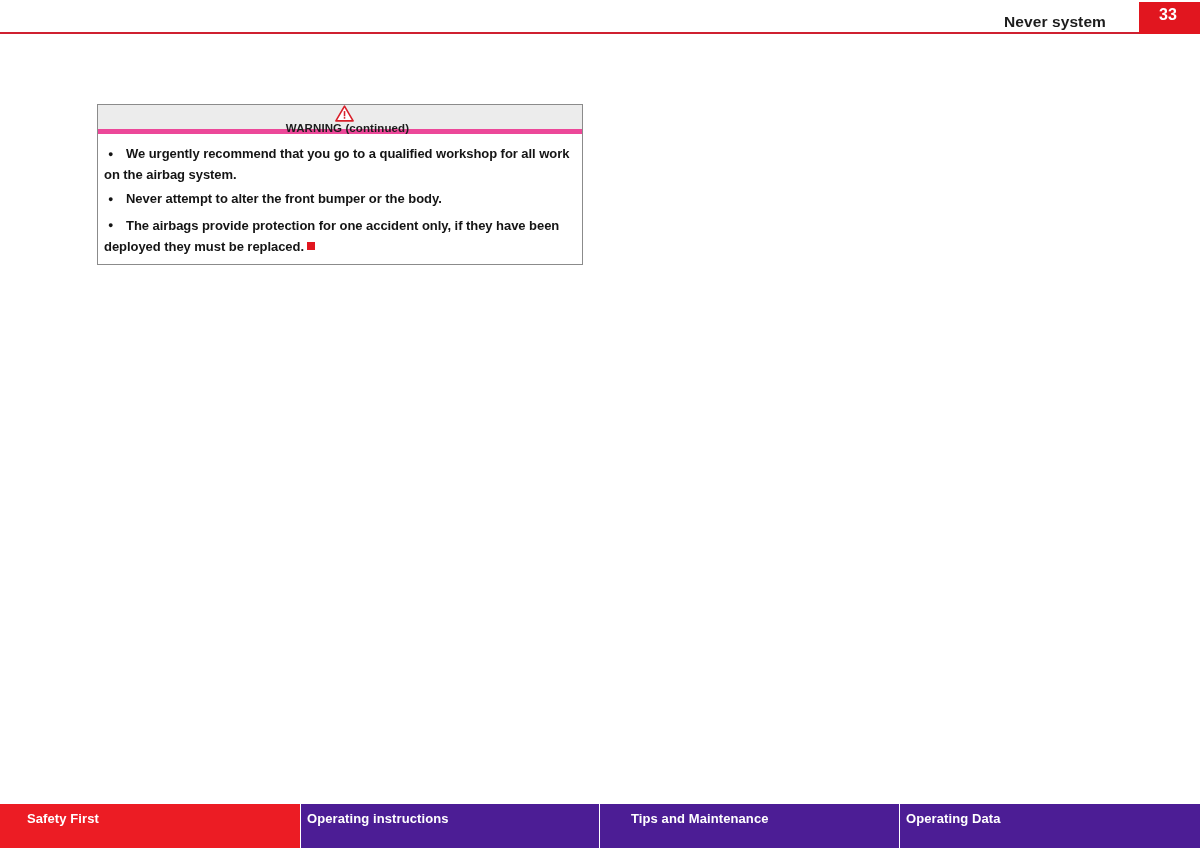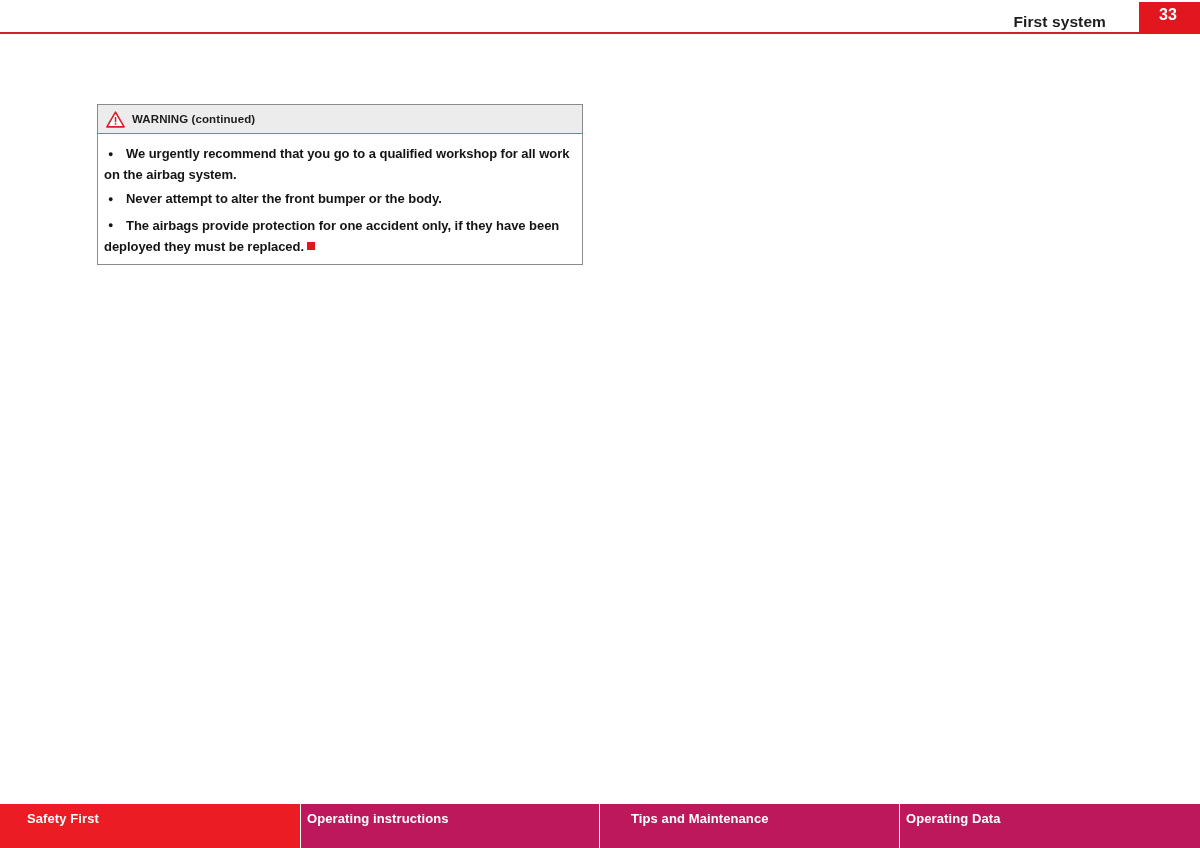--- a/index.html
+++ b/index.html
@@ -76,26 +76,27 @@
     position: absolute;
     left: 97px;
     top: 64px;
     width: 484px;
     border: 1px solid #8b8b8b;
     background: #ffffff;
     box-sizing: content-box;
   }
   .warning-head {
     background: #ececec;
-    border-bottom: 1px solid #ec4899;
+    border-bottom: 5px solid #ec4899;
     height: 29px;
     display: flex;
     align-items: center;
     padding-left: 8px;
     box-sizing: border-box;
+    flex-direction: column;
   }
   .warn-triangle {
     width: 19px;
     height: 17px;
     flex: 0 0 auto;
     display: block;
   }
   .warning-head-label {
     font-size: 11.5px;
     font-weight: bold;
@@ -160,35 +161,35 @@
   .footer-tab .tab-label {
     position: absolute;
     top: 7px;
     font-size: 13px;
     font-weight: bold;
     color: #ffffff;
     letter-spacing: 0.1px;
     white-space: nowrap;
   }
   .tab-active { background: #ec1c24; }
-  .tab-inactive { background: #be185d; text-align: right; }
+  .tab-inactive { background: #4c1d95; text-align: right; }
   .tab-1 { left: 0px;   width: 300px; }
   .tab-2 { left: 301px; width: 298px; }
   .tab-3 { left: 600px; width: 299px; }
   .tab-4 { left: 900px; width: 300px; }
   .tab-1 .tab-label { left: 27px; }
   .tab-2 .tab-label { left: 6px; }
   .tab-3 .tab-label { left: 7px; margin-left: 24px; }
   .tab-4 .tab-label { left: 6px; }
 </style>
 </head>
 <body>
 
 <div class="page-header">
-  <div class="header-title">First system</div>
+  <div class="header-title">Never system</div>
   <div class="header-rule"></div>
   <div class="page-number-block">
     <span class="page-number">33</span>
   </div>
 </div>
 
 <div class="page-body">
 
   <div class="warning-box">
 

